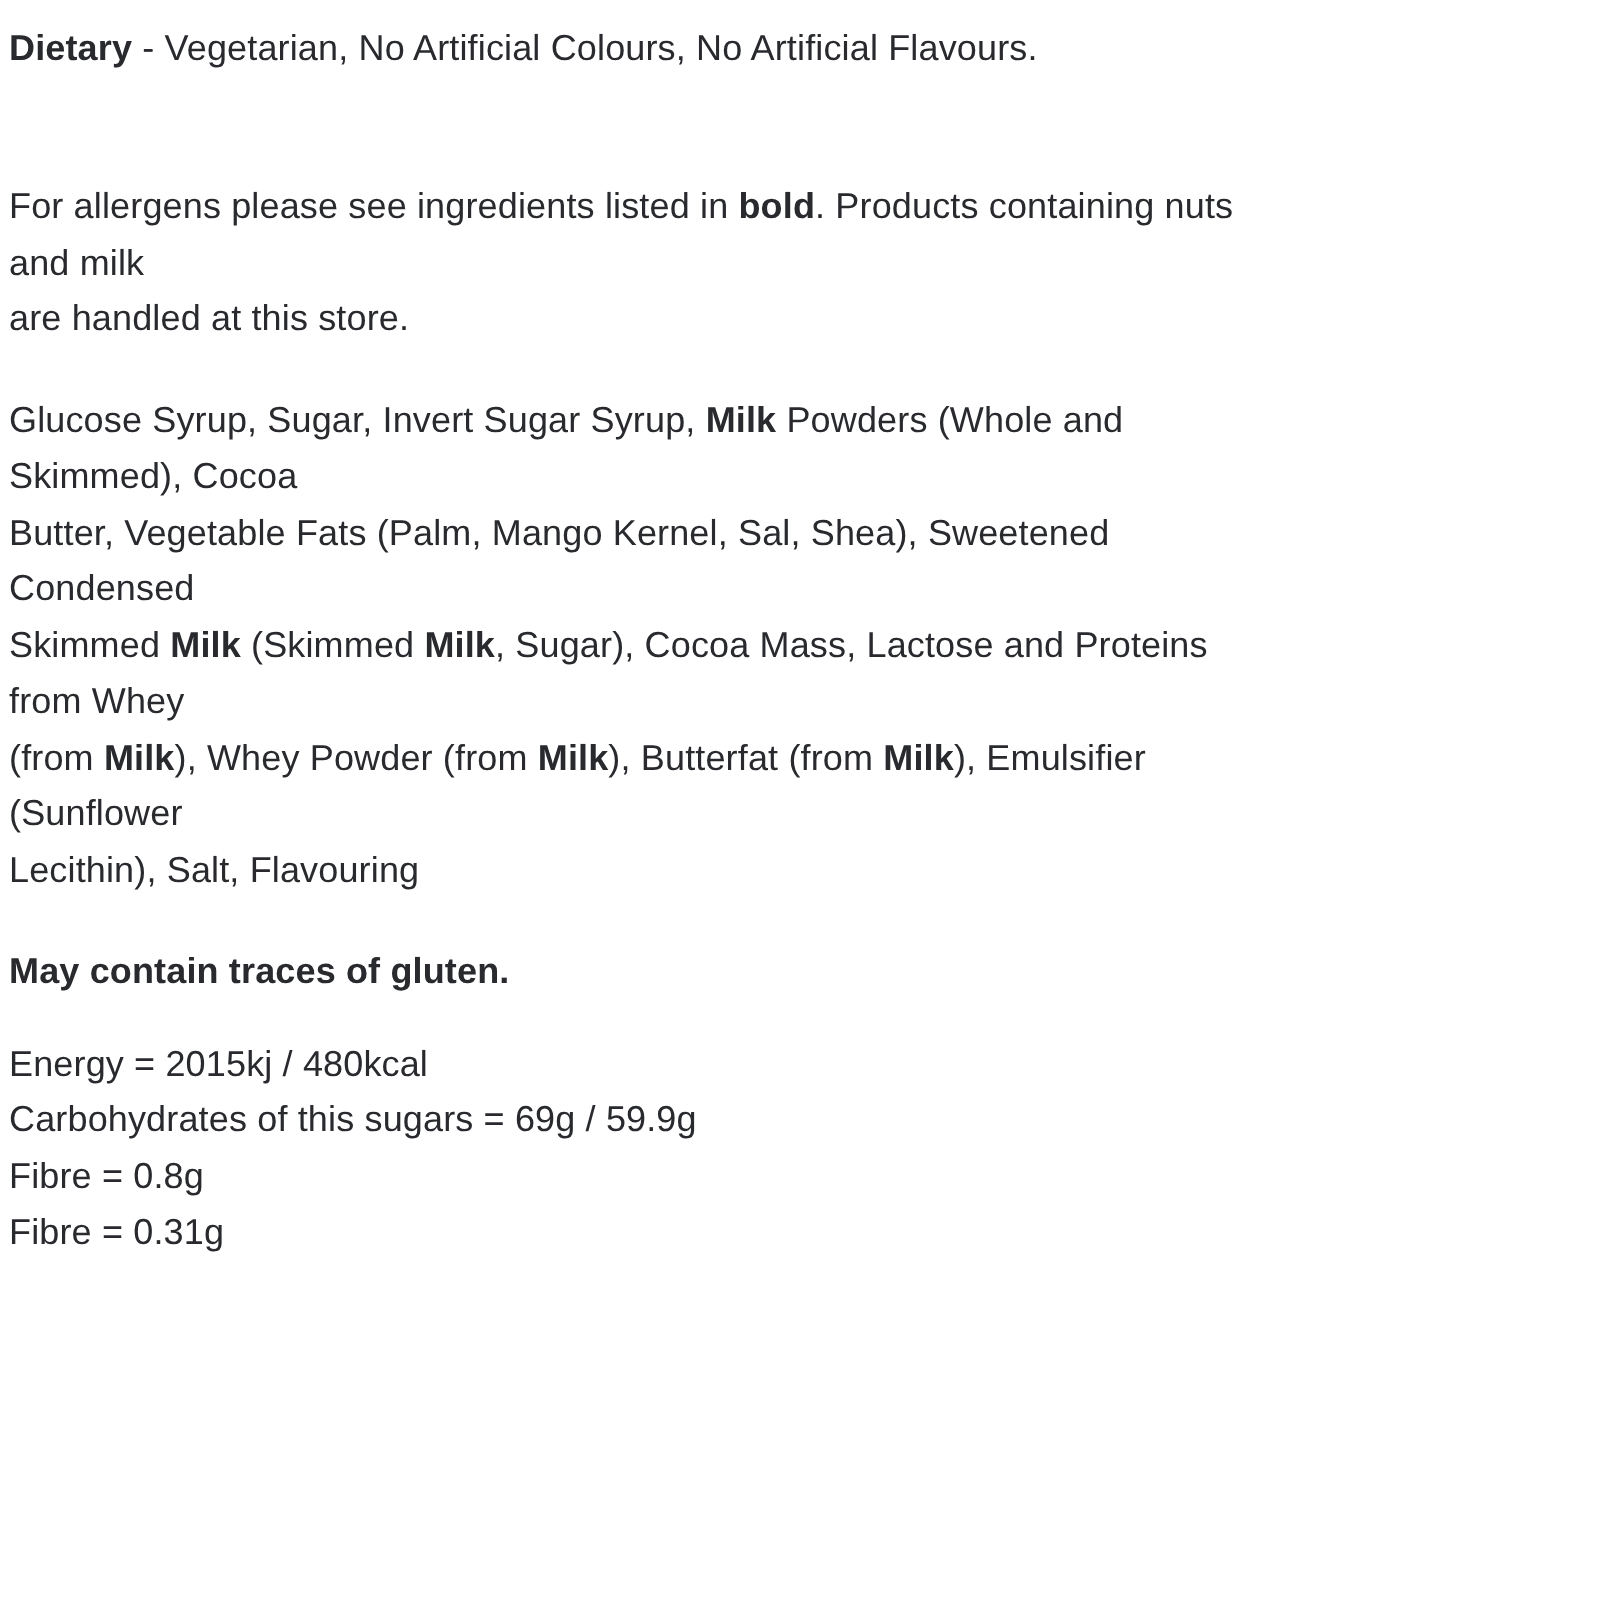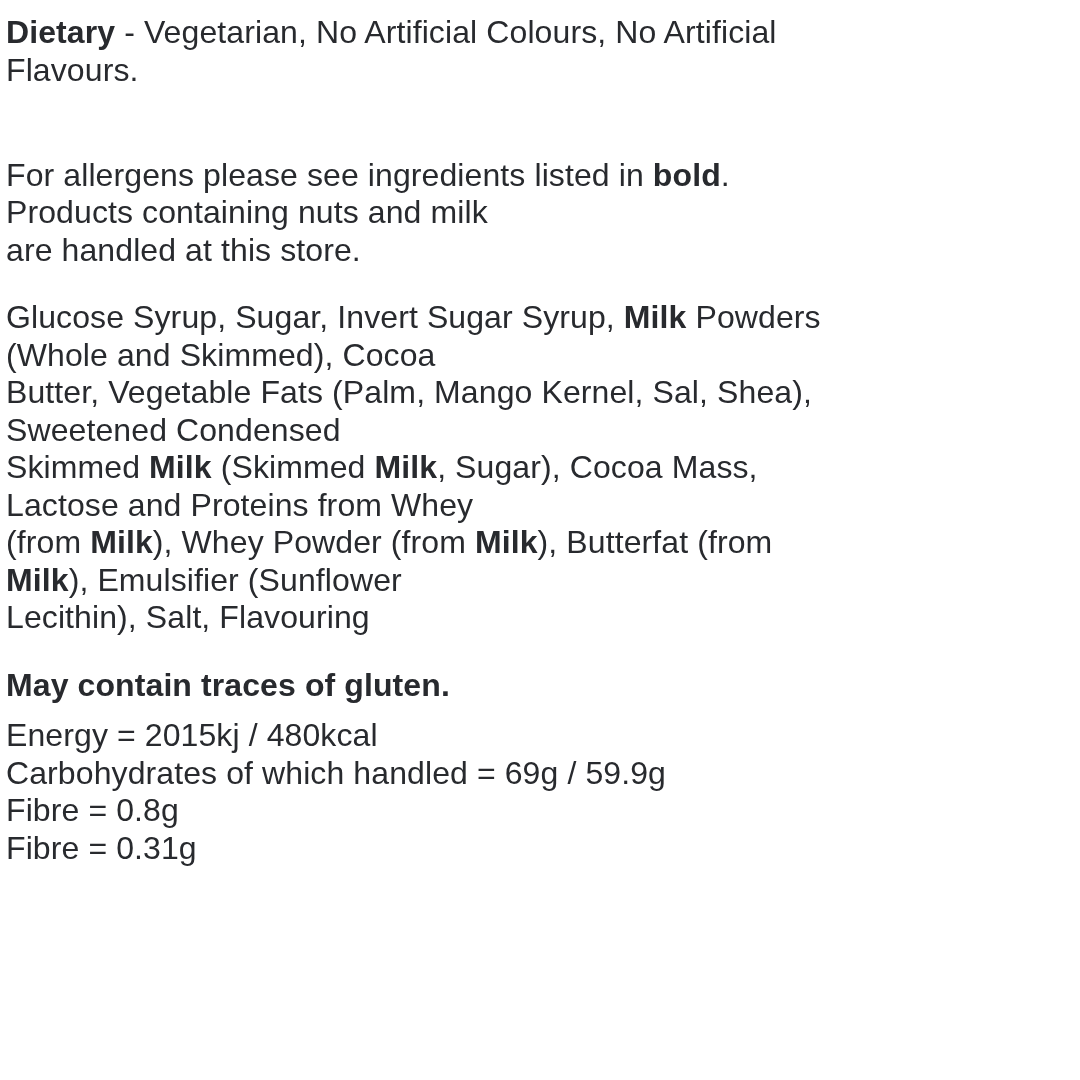--- a/index.html
+++ b/index.html
@@ -15,31 +15,31 @@
     background: var(--bg-color, #ffffff);
     overflow: hidden;
   }
   .content {
     position: absolute;
     top: 0;
     left: 0;
     width: 860px;
     padding: 14px 10px 0 6px;
     font-family: "Liberation Sans", "DejaVu Sans", sans-serif;
-    font-size: 32px;
+    font-size: 24px;
     line-height: 37.5px;
     color: var(--text-color, #282a2e);
     letter-spacing: 0.1px;
   }
   p.para {
     margin: 0 0 30px 0;
     padding: 0;
   }
   p.para.tight {
-    margin-bottom: 13px;
+    margin-bottom: 24px;
   }
   b {
     font-weight: 700;
   }
   .nutrition-line {
     margin: 0;
     padding: 0;
   }
 </style>
 </head>
@@ -47,17 +47,17 @@
 
 <div class="content">
   <div>
       <p class="para"><b>Dietary</b> - Vegetarian, No Artificial Colours, No Artificial Flavours.</p>
       <p class="para"><br>For allergens please see ingredients listed in <b>bold</b>. Products containing nuts and milk<br>are handled at this store.</p>
       <p class="para">Glucose Syrup, Sugar, Invert Sugar Syrup, <b>Milk</b> Powders (Whole and Skimmed), Cocoa<br>Butter, Vegetable Fats (Palm, Mango Kernel, Sal, Shea), Sweetened Condensed<br>Skimmed <b>Milk</b> (Skimmed <b>Milk</b>, Sugar), Cocoa Mass, Lactose and Proteins from Whey<br>(from <b>Milk</b>), Whey Powder (from <b>Milk</b>), Butterfat (from <b>Milk</b>), Emulsifier (Sunflower<br>Lecithin), Salt, Flavouring</p>
       <p class="para tight"><b>May contain traces of gluten.</b></p>
     </div>
   <div>
       <div class="nutrition-line">Energy = 2015kj / 480kcal</div>
-      <div class="nutrition-line">Carbohydrates of which handled = 69g / 59.9g</div>
+      <div class="nutrition-line">Carbohydrates of this sugars = 69g / 59.9g</div>
       <div class="nutrition-line">Fibre = 0.8g</div>
       <div class="nutrition-line">Fibre = 0.31g</div>
     </div>
 </div>
 
 </body></html>

